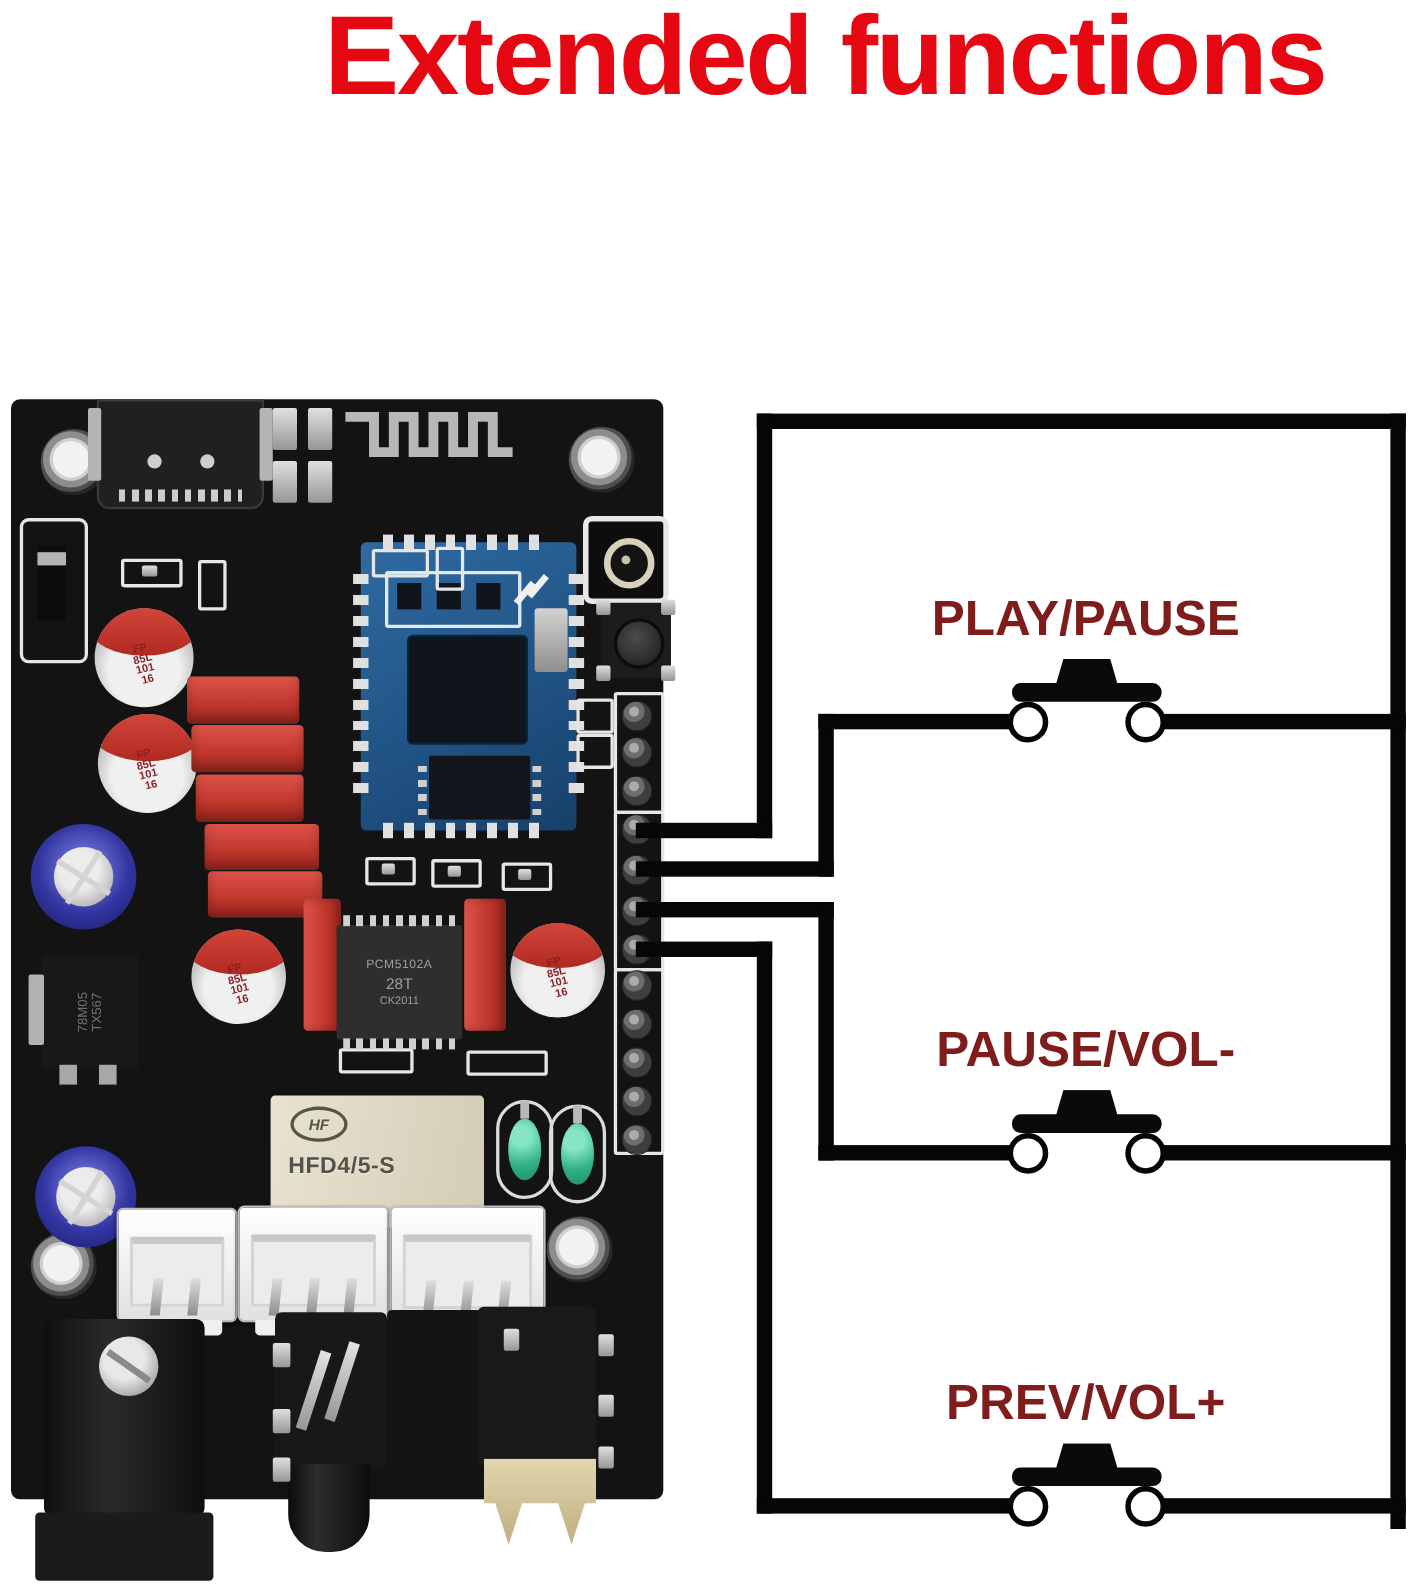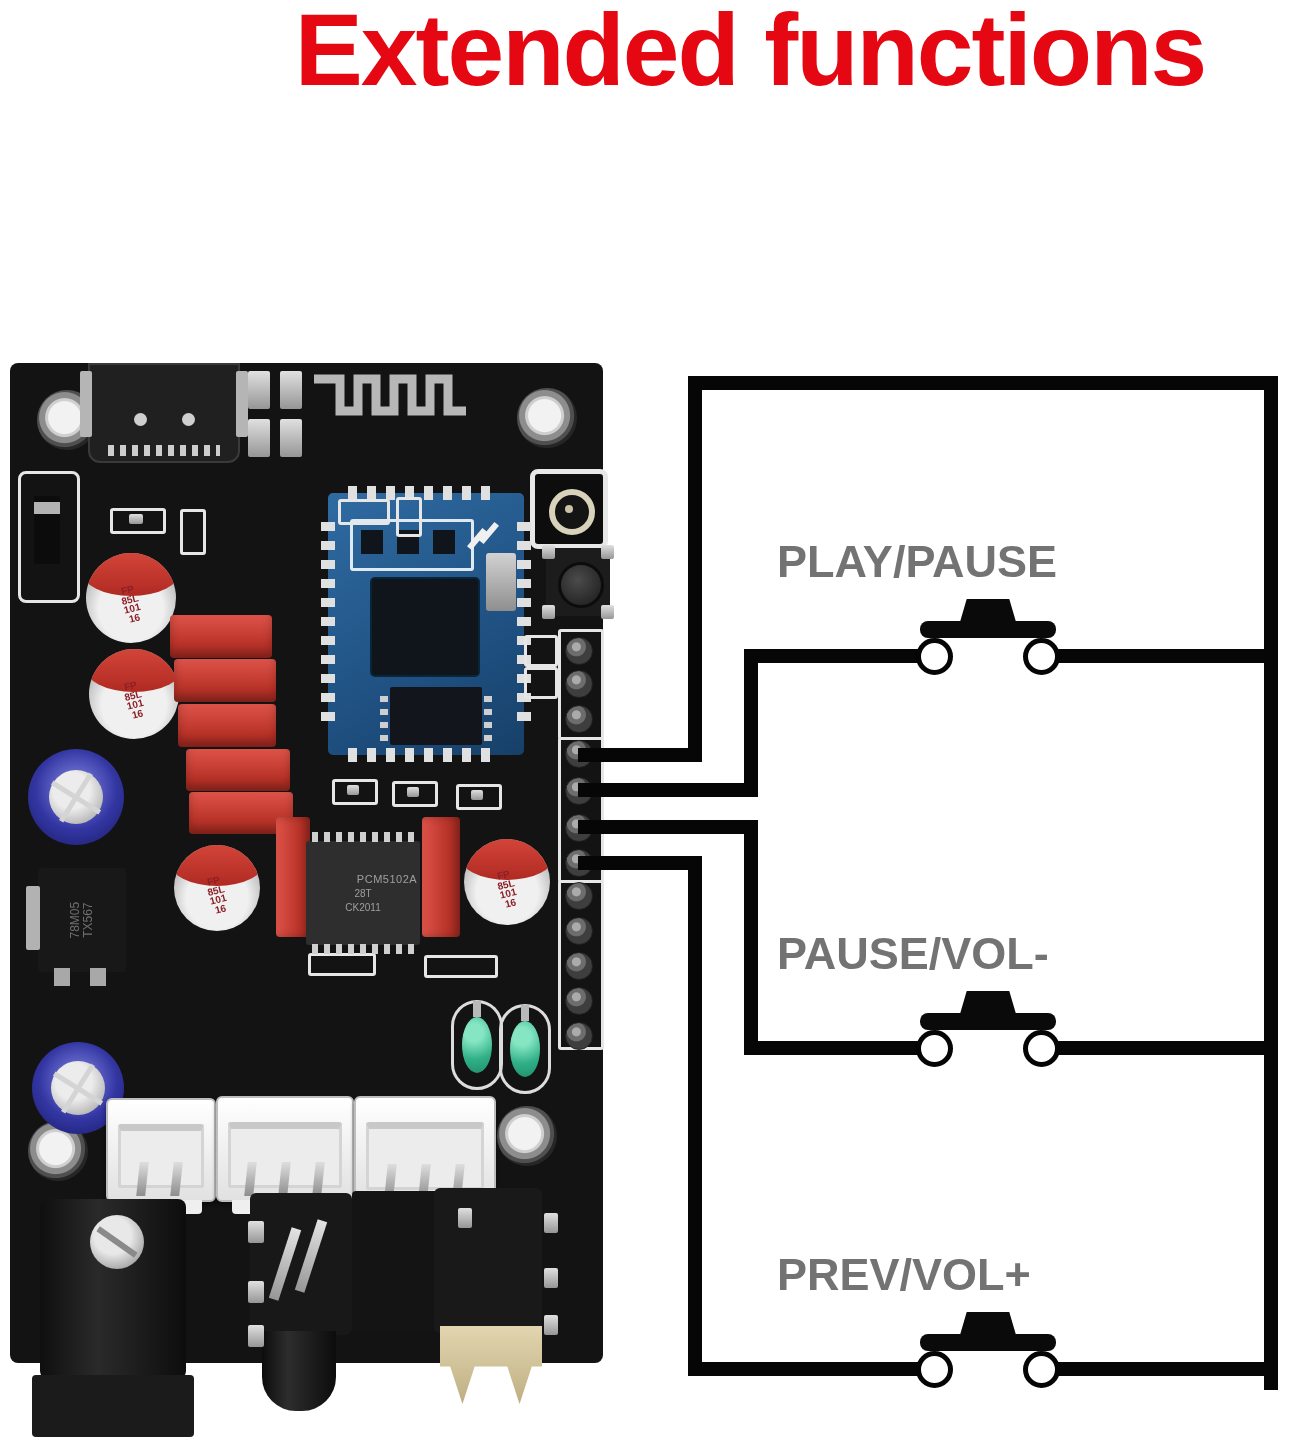--- a/index.html
+++ b/index.html
@@ -6,22 +6,22 @@
   #page{position:relative;width:1295px;height:1443px;background:#ffffff;overflow:hidden;
         font-family:"Liberation Sans", sans-serif;}
   .abs{position:absolute;}
 
   
   #title{position:absolute;left:205px;top:-8px;width:1090px;text-align:center;
          font-size:102px;font-weight:700;letter-spacing:-2px;color:#e50812;white-space:nowrap;}
 
   
   .wire{position:absolute;background:#060606;}
-  .btn-label{position:absolute;width:420px;font-size:45px;font-weight:700;
-             color:#737373;letter-spacing:0px;white-space:nowrap;}
+  .btn-label{position:absolute;width:420px;text-align:center;font-size:45px;font-weight:700;
+             color:#7f1d1d;letter-spacing:0px;white-space:nowrap;}
   .btn-cap{position:absolute;width:56px;height:23px;background:#0a0a0a;
            clip-path:polygon(12% 0,88% 0,100% 100%,0 100%);}
   .btn-bar{position:absolute;width:136px;height:17px;background:#0a0a0a;border-radius:8px;}
   .btn-circle{position:absolute;width:27px;height:27px;border-radius:50%;
               background:#ffffff;border:5px solid #050505;}
 
   
   #board{position:absolute;left:10px;top:363px;width:593px;height:1000px;
          background:#131313;border-radius:8px;}
   .hole{position:absolute;width:60px;height:60px;border-radius:50%;
@@ -199,22 +199,22 @@
     <div class="redbox" style="left:164px;top:296px;width:102px;height:43px;"></div>
     <div class="redbox" style="left:168px;top:341px;width:98px;height:43px;"></div>
     <div class="redbox" style="left:176px;top:386px;width:104px;height:42px;"></div>
     <div class="redbox" style="left:179px;top:429px;width:104px;height:42px;"></div>
     <div class="redboxv" style="left:266px;top:454px;width:34px;height:120px;"></div>
     <div class="redboxv" style="left:412px;top:454px;width:38px;height:120px;"></div>
 
     <div class="abs" style="left:296px;top:478px;width:114px;height:104px;background:#2e2e2e;border-radius:3px;display:flex;flex-direction:column;justify-content:center;gap:3px;">
       <div class="abs" style="left:6px;top:-9px;width:102px;height:10px;background:repeating-linear-gradient(90deg,#cfcfcf 0 6px,rgba(0,0,0,0) 6px 12px);"></div>
       <div class="abs" style="left:6px;bottom:-9px;width:102px;height:10px;background:repeating-linear-gradient(90deg,#cfcfcf 0 6px,rgba(0,0,0,0) 6px 12px);"></div>
-      <div class="chiptxt" style="font-size:11px;letter-spacing:.5px;padding-left:24px;">PCM5102A</div>
-      <div class="chiptxt" style="font-size:10px;">28T</div>
+      <div class="chiptxt" style="font-size:11px;letter-spacing:.5px;">PCM5102A</div>
+      <div class="chiptxt" style="font-size:14px;">28T</div>
       <div class="chiptxt" style="font-size:10px;">CK2011</div>
     </div>
 
     <div class="abs" style="left:536px;top:185px;width:64px;height:68px;background:#1c1c1c;border-radius:5px;">
       <div class="smdbit" style="left:-4px;top:-3px;width:13px;height:14px;"></div>
       <div class="smdbit" style="right:-4px;top:-3px;width:13px;height:14px;"></div>
       <div class="smdbit" style="left:-4px;bottom:-3px;width:13px;height:14px;"></div>
       <div class="smdbit" style="right:-4px;bottom:-3px;width:13px;height:14px;"></div>
       <div class="abs" style="left:50%;top:50%;width:40px;height:40px;margin:-20px 0 0 -20px;border-radius:50%;border:3px solid #0c0c0c;background:radial-gradient(circle at 42% 38%,#4b4b4b,#262626 75%);"></div>
     </div>
@@ -228,20 +228,25 @@
     <div class="padc" style="left:555px;top:377px;"></div>
     <div class="padc" style="left:555px;top:414px;"></div>
     <div class="padc" style="left:555px;top:451px;"></div>
     <div class="padc" style="left:555px;top:486px;"></div>
     <div class="padc" style="left:555px;top:519px;"></div>
     <div class="padc" style="left:555px;top:554px;"></div>
     <div class="padc" style="left:555px;top:589px;"></div>
     <div class="padc" style="left:555px;top:624px;"></div>
     <div class="padc" style="left:555px;top:659px;"></div>
 
+    <div class="abs" style="left:236px;top:633px;width:194px;height:120px;border-radius:4px;background:linear-gradient(100deg,#e8e2d1,#d3ccb6);">
+      <div class="abs" style="left:18px;top:10px;width:46px;height:26px;border:3px solid #55544a;border-radius:50%;display:flex;align-items:center;justify-content:center;font-style:italic;font-weight:700;font-size:14px;color:#55544a;">HF</div>
+      <div class="abs" style="left:16px;top:52px;font-size:21px;font-weight:700;color:#52514a;letter-spacing:.5px;text-shadow:0 1px 0 #f4f0e2;">HFD4/5-S</div>
+      <div class="abs" style="left:78px;bottom:4px;font-size:9px;color:#8a897c;">XED422E</div>
+    </div>
 
     <div class="ledcap" style="left:441px;top:637px;width:46px;height:84px;">
       <div class="ledwire"></div>
         <div class="led"></div>
     </div>
     <div class="ledcap" style="left:489px;top:641px;width:46px;height:84px;">
       <div class="ledwire"></div>
         <div class="led"></div>
     </div>
 

